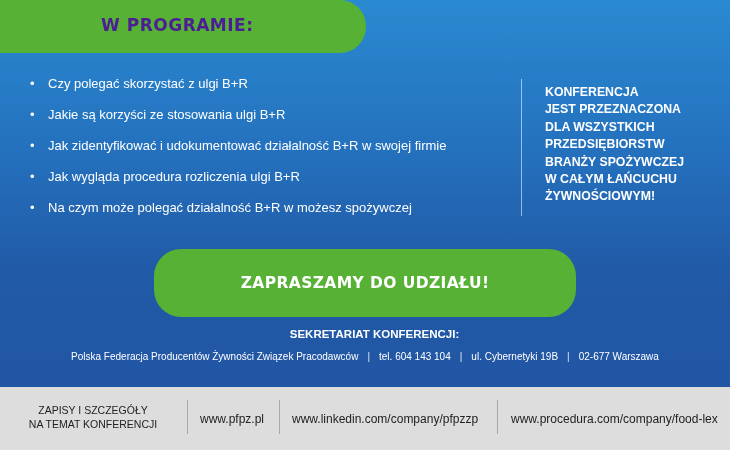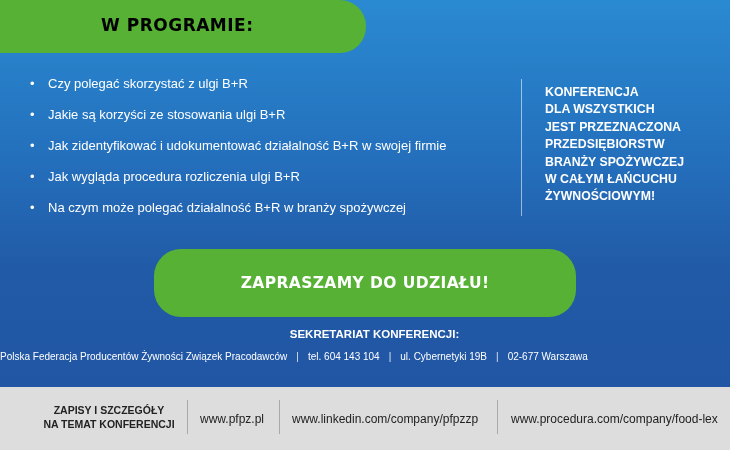--- a/index.html
+++ b/index.html
@@ -14,21 +14,21 @@
     background: linear-gradient(180deg, #2a8ad1 0%, #2470bd 40%, #215aa6 70%, #2156a4 100%);
   }
   .program-bar {
     position: absolute; left: 0; top: 0; width: 366px; height: 53px;
     background: #56b135;
     border-radius: 0 0 26px 0;
     border-top-right-radius: 26px;
   }
   .program-title {
     position: absolute; left: 101px; top: 15px;
-    color: #000000; font-family: "DejaVu Sans", sans-serif; font-weight: bold;
+    color: #4c1d95; font-family: "DejaVu Sans", sans-serif; font-weight: bold;
     font-size: 17px; letter-spacing: 0.5px;
   }
   .bullets {
     position: absolute; left: 30px; top: 74px; list-style: none;
   }
   .bullets li {
     position: relative; padding-left: 18px;
     color: #fff; font-family: "Liberation Sans", sans-serif; font-size: 13px;
     height: 31px; line-height: 20px;
   }
@@ -50,31 +50,31 @@
     background: #56b135; border-radius: 27px;
     display: flex; align-items: center; justify-content: center;
     color: #fff; font-family: "DejaVu Sans", sans-serif; font-weight: bold;
     font-size: 15.5px; letter-spacing: 0.4px; cursor: pointer;
   }
   .secretariat-title {
     position: absolute; left: 0; top: 328px; width: 730px; text-align: center;
     color: #fff; font-family: "Liberation Sans", sans-serif; font-weight: bold; font-size: 11.5px; padding-left: 19px;
   }
   .secretariat-line {
-    position: absolute; left: 0; top: 351px; width: 730px; text-align: left;
+    position: absolute; left: 0; top: 351px; width: 730px; text-align: center;
     color: #fff; font-family: "Liberation Sans", sans-serif; font-size: 10px; white-space: nowrap;
   }
   .secretariat-line .sep { margin: 0 9px; opacity: 0.85; }
   .footer {
     position: absolute; left: 0; top: 387px; width: 730px; height: 63px;
     background: #dddddd;
   }
   .footer-label {
-    position: absolute; left: 16px; top: 16px; width: 186px; text-align: center;
-    color: #222; font-family: "Liberation Sans", sans-serif; font-weight: bold;
+    position: absolute; left: 0; top: 16px; width: 186px; text-align: center;
+    color: #222; font-family: "Liberation Sans", sans-serif; font-weight: normal;
     font-size: 10.5px; line-height: 14px;
   }
   .footer-div {
     position: absolute; top: 13px; width: 1px; height: 34px; background: #a9a9a9;
   }
   .footer-link {
     position: absolute; top: 25px;
     color: #222; font-family: "Liberation Sans", sans-serif; font-size: 12px;
     text-decoration: none; white-space: nowrap;
   }
@@ -85,29 +85,29 @@
 <div class="hero">
   <div class="program-bar">
     <span class="program-title">W PROGRAMIE:</span>
   </div>
 
   <ul class="bullets">
     <li><span class="dot">•</span><span>Czy polegać skorzystać z ulgi B+R</span></li>
     <li><span class="dot">•</span><span>Jakie są korzyści ze stosowania ulgi B+R</span></li>
     <li><span class="dot">•</span><span>Jak zidentyfikować i udokumentować działalność B+R w swojej firmie</span></li>
     <li><span class="dot">•</span><span>Jak wygląda procedura rozliczenia ulgi B+R</span></li>
-    <li><span class="dot">•</span><span>Na czym może polegać działalność B+R w branży spożywczej</span></li>
+    <li><span class="dot">•</span><span>Na czym może polegać działalność B+R w możesz spożywczej</span></li>
   </ul>
 
   <div class="divider-v"></div>
 
   <div class="side-text">
     <div>KONFERENCJA</div>
+    <div>JEST PRZEZNACZONA</div>
     <div>DLA WSZYSTKICH</div>
-    <div>JEST PRZEZNACZONA</div>
     <div>PRZEDSIĘBIORSTW</div>
     <div>BRANŻY SPOŻYWCZEJ</div>
     <div>W CAŁYM ŁAŃCUCHU</div>
     <div>ŻYWNOŚCIOWYM!</div>
   </div>
 
   <div class="cta">ZAPRASZAMY DO UDZIAŁU!</div>
 
   <div class="secretariat-title">SEKRETARIAT KONFERENCJI:</div>
   <div class="secretariat-line">

